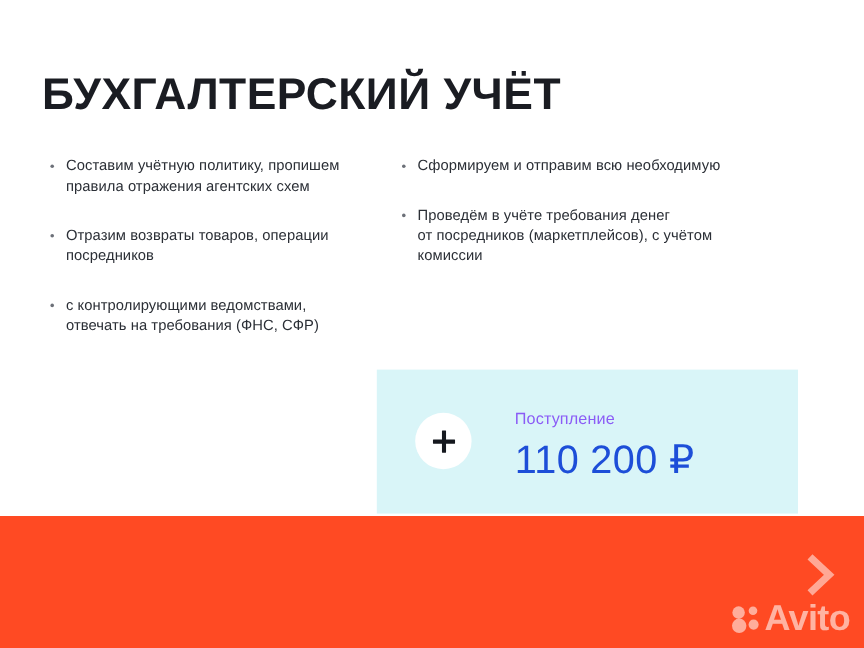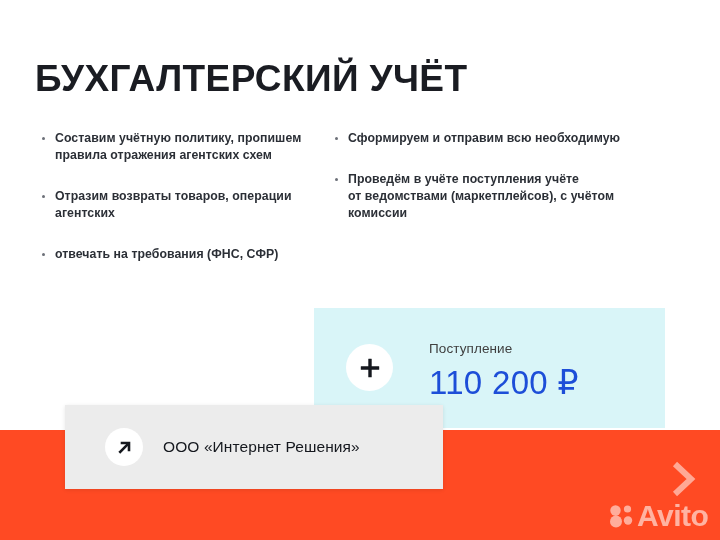--- a/index.html
+++ b/index.html
@@ -31,21 +31,20 @@
     letter-spacing: 0.4px;
     color: #1a1c22;
     font-weight: 700;
     white-space: nowrap;
   }
 
   
   .col {
     position: absolute;
     top: 130px;
-    font-weight: bold;
   }
   .col-left  { left: 40px;  width: 290px; }
   .col-right { left: 333px; width: 300px; }
 
   .bullet {
     position: relative;
     padding-left: 15px;
     margin-bottom: 24px;
     font-size: 12.3px;
     line-height: 17px;
@@ -99,21 +98,21 @@
   }
   .plus-circle svg { display: block; }
   .mint-text {
     position: absolute;
     left: 115px;
     top: 33px;
   }
   .mint-label {
     font-size: 13.5px;
     line-height: 16px;
-    color: #404040;
+    color: #8b5cf6;
     letter-spacing: 0.1px;
   }
   .mint-amount {
     margin-top: 7px;
     font-size: 33px;
     line-height: 38px;
     color: #1d4ed8;
     letter-spacing: 0.3px;
     white-space: nowrap;
   }
@@ -195,70 +194,62 @@
 
     <div class="bullet">
       <span class="dot"></span>
       <span class="line">Составим учётную политику, пропишем</span>
       <span class="line">правила отражения агентских схем</span>
     </div>
 
     <div class="bullet">
       <span class="dot"></span>
       <span class="line">Отразим возвраты товаров, операции</span>
-      <span class="line">агентских</span>
-    </div>
-
-    <div class="bullet">
-      <span class="dot"></span>
+      <span class="line">посредников</span>
+    </div>
+
+    <div class="bullet">
+      <span class="dot"></span>
+      <span class="line">с контролирующими ведомствами,</span>
       <span class="line">отвечать на требования (ФНС, СФР)</span>
     </div>
 
   </div>
 
   <div class="col col-right">
 
     <div class="bullet">
       <span class="dot"></span>
       <span class="line">Сформируем и отправим всю необходимую</span>
     </div>
 
     <div class="bullet">
       <span class="dot"></span>
-      <span class="line">Проведём в учёте поступления учёте</span>
-      <span class="line">от ведомствами (маркетплейсов), с учётом</span>
+      <span class="line">Проведём в учёте требования денег</span>
+      <span class="line">от посредников (маркетплейсов), с учётом</span>
       <span class="line">комиссии</span>
     </div>
 
   </div>
 
   <div class="orange-band"></div>
 
   <div class="mint-card">
     <div class="plus-circle">
       <svg width="22" height="22" viewBox="0 0 22 22" aria-hidden="true">
         <rect x="9.3" y="1.8" width="3.4" height="18.4" rx="0.3" fill="#15181e"></rect>
         <rect x="1.8" y="9.3" width="18.4" height="3.4" rx="0.3" fill="#15181e"></rect>
       </svg>
     </div>
     <div class="mint-text">
       <div class="mint-label">Поступление</div>
       <div class="mint-amount">110 200 ₽</div>
     </div>
   </div>
 
-  <div class="gray-card">
-    <div class="arrow-circle">
-      <svg width="17" height="17" viewBox="0 0 17 17" aria-hidden="true">
-        <path d="M4.2 12.8 L12.2 4.8" stroke="#15181e" stroke-width="2.6" stroke-linecap="square"></path>
-        <path d="M6.0 4.0 L13.0 4.0 L13.0 11.0" stroke="#15181e" stroke-width="2.6" fill="none" stroke-linecap="square" stroke-linejoin="miter"></path>
-      </svg>
-    </div>
-    <div class="gray-label">ООО «Интернет Решения»</div>
-  </div>
 
   <div class="watermark">
     <div class="wm-chevron">
       <svg width="30" height="40" viewBox="0 0 30 40" aria-hidden="true">
         <path d="M7 5 L23 20 L7 35" stroke="rgba(255,255,255,0.52)" stroke-width="6" fill="none" stroke-linecap="butt" stroke-linejoin="miter"></path>
       </svg>
     </div>
     <div class="wm-logo">
       <svg width="26" height="24" viewBox="0 0 26 24" aria-hidden="true">
         <circle cx="7.5" cy="6.5" r="5.2" fill="rgba(255,255,255,0.55)"></circle>

